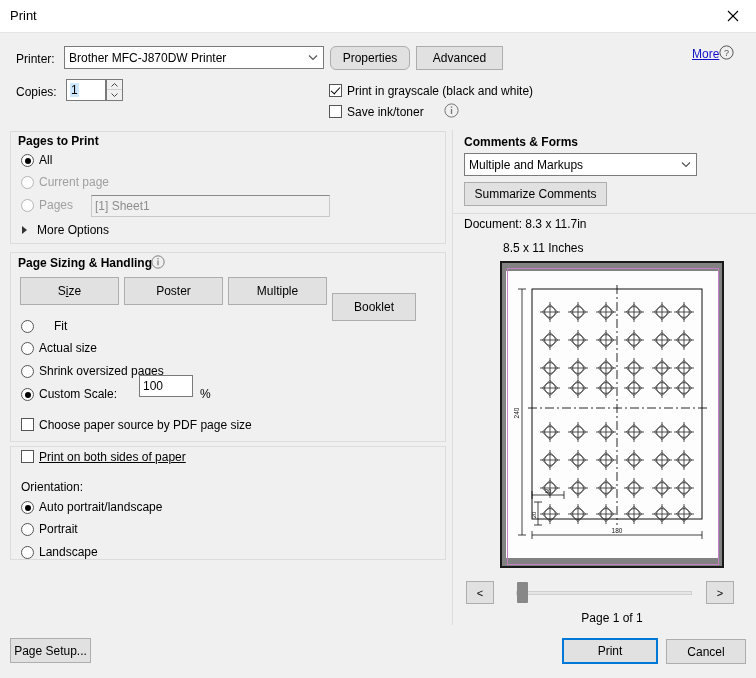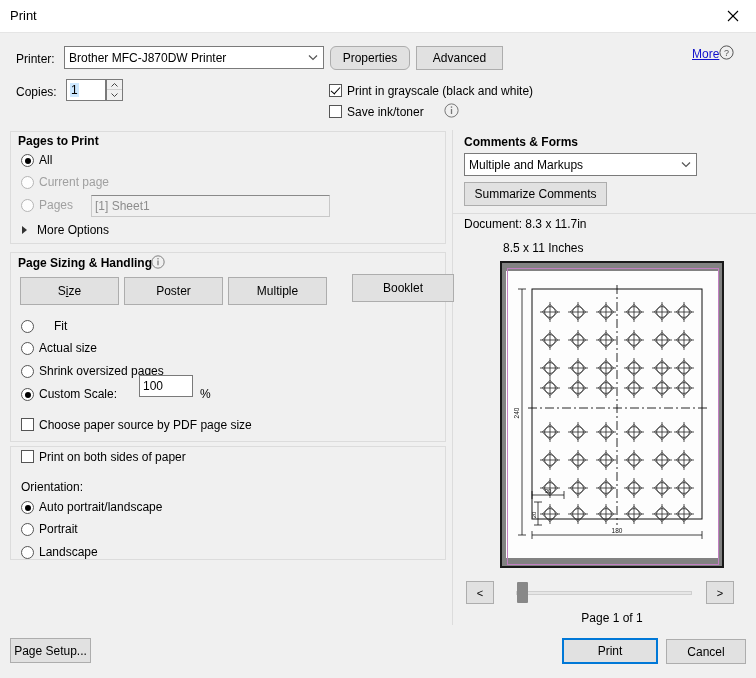--- a/index.html
+++ b/index.html
@@ -315,21 +315,21 @@
     <circle cx="7.5" cy="7.5" r="6.6" fill="none" stroke="#777" stroke-width="1"></circle>
     <line x1="7.5" y1="6" x2="7.5" y2="11" stroke="#777" stroke-width="1.3"></line>
     <circle cx="7.5" cy="4.1" r="0.8" fill="#777"></circle>
   </svg>
 
   <button class="btn" style="left:20px; top:277px; width:99px; height:28px;">
     <span>S<span class="underline-accel">i</span>ze</span>
   </button>
   <button class="btn" style="left:124px; top:277px; width:99px; height:28px;">Poster</button>
   <button class="btn" style="left:228px; top:277px; width:99px; height:28px;">Multiple</button>
-  <button class="btn" style="left:332px; top:274px; width:102px; height:28px;margin-left:20px;">Booklet</button>
+  <button class="btn" style="left:332px; top:293px; width:84px; height:28px;">Booklet</button>
 
   <div class="radio" style="left:21px; top:320px;"></div>
   <div class="rlabel" style="left:54px; top:319px;">Fit</div>
 
   <div class="radio" style="left:21px; top:342px;"></div>
   <div class="rlabel" style="left:39px; top:341px;">Actual size</div>
 
   <div class="radio" style="left:21px; top:365px;"></div>
   <div class="rlabel" style="left:39px; top:364px;">Shrink oversized pages</div>
 
@@ -339,21 +339,21 @@
     <span>100</span>
   </div>
   <div class="rlabel" style="left:200px; top:387px;">%</div>
 
   <div class="cbox" style="left:21px; top:418px;"></div>
   <div class="rlabel" style="left:39px; top:418px;">Choose paper source by PDF page size</div>
 
   <div class="group" style="left:10px; top:446px; width:436px; height:114px;"></div>
 
   <div class="cbox" style="left:21px; top:450px;"></div>
-  <div class="rlabel" style="left:39px; top:450px;">Print on both sides of paper</div>
+  <div class="rlabel" style="left:39px; top:450px;text-decoration:underline;">Print on both sides of paper</div>
 
   <div class="rlabel" style="left:21px; top:480px;">Orientation:</div>
 
   <div class="radio on" style="left:21px; top:501px;"></div>
   <div class="rlabel" style="left:39px; top:500px;">Auto portrait/landscape</div>
 
   <div class="radio" style="left:21px; top:523px;"></div>
   <div class="rlabel" style="left:39px; top:522px;">Portrait</div>
 
   <div class="radio" style="left:21px; top:546px;"></div>

